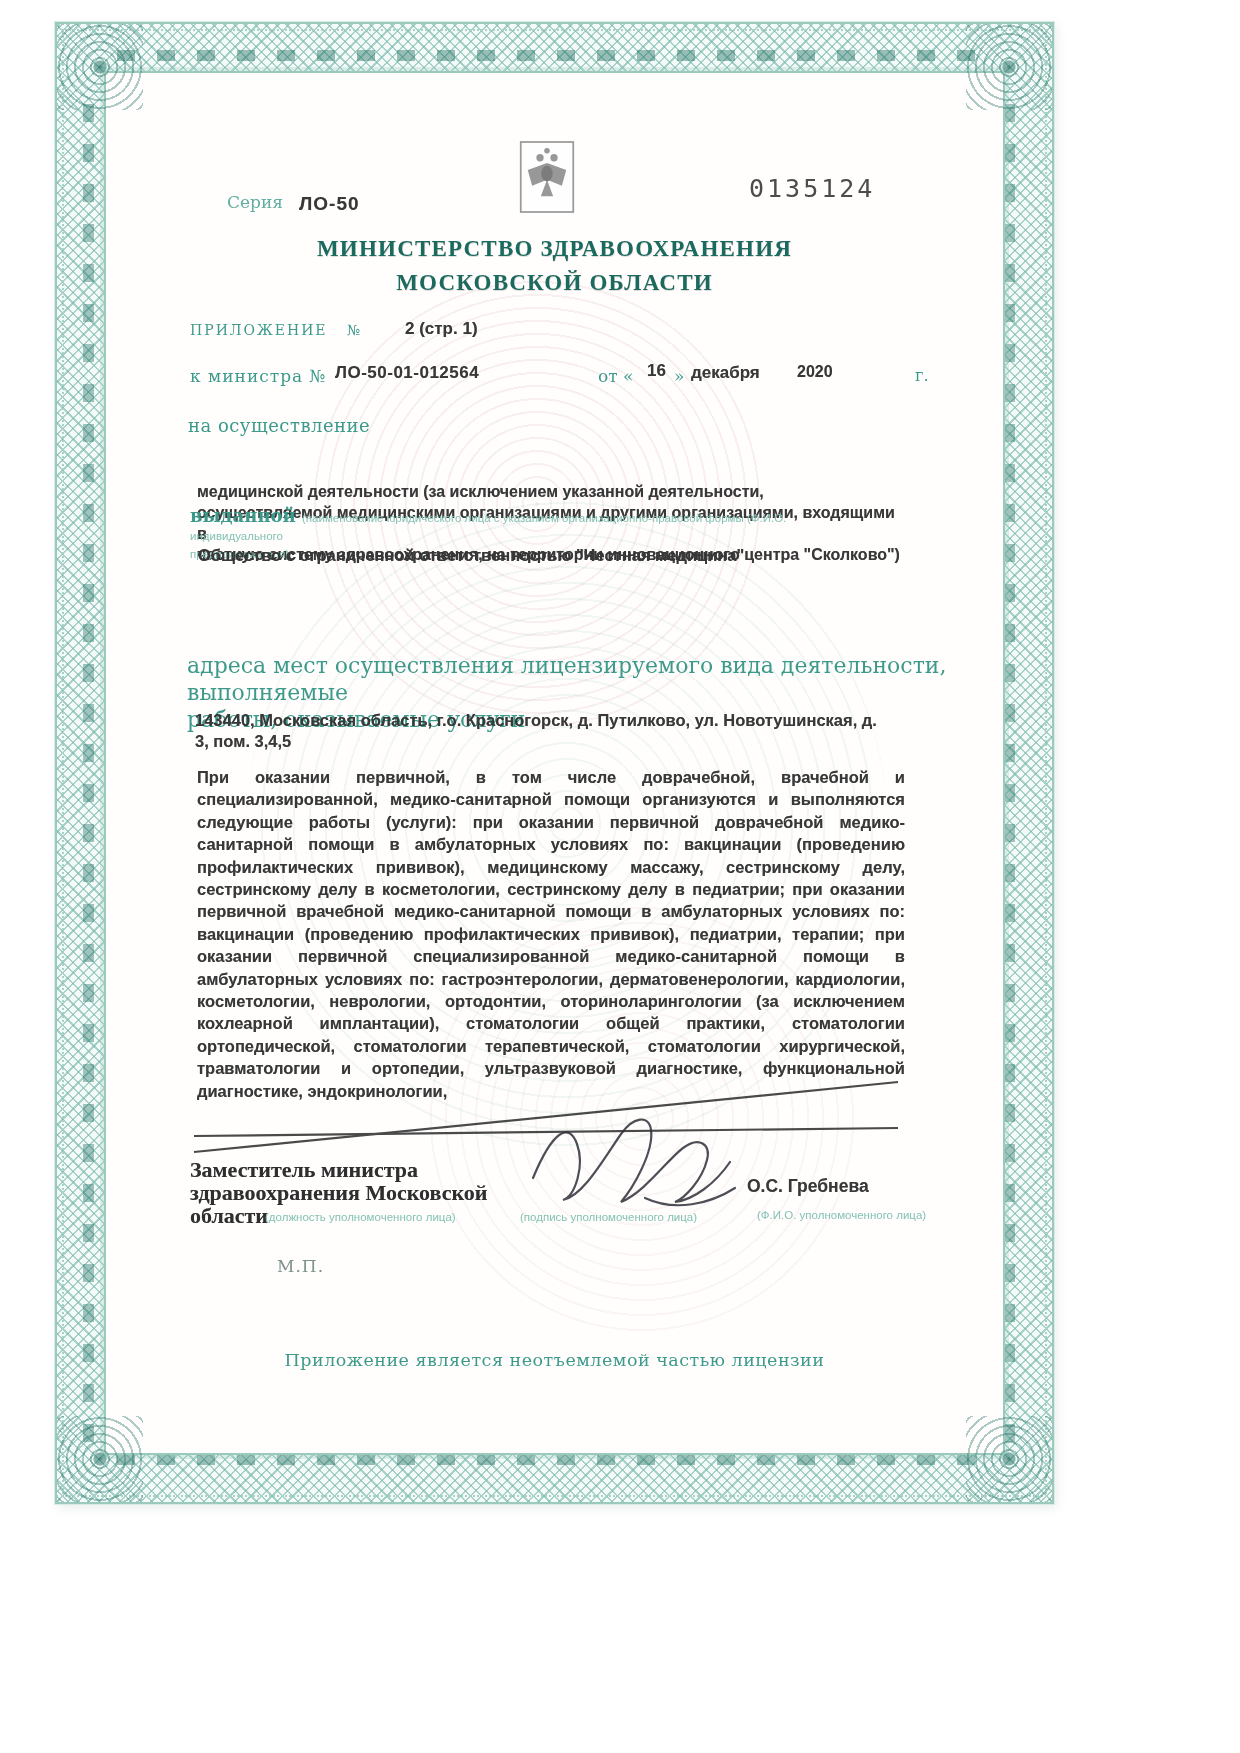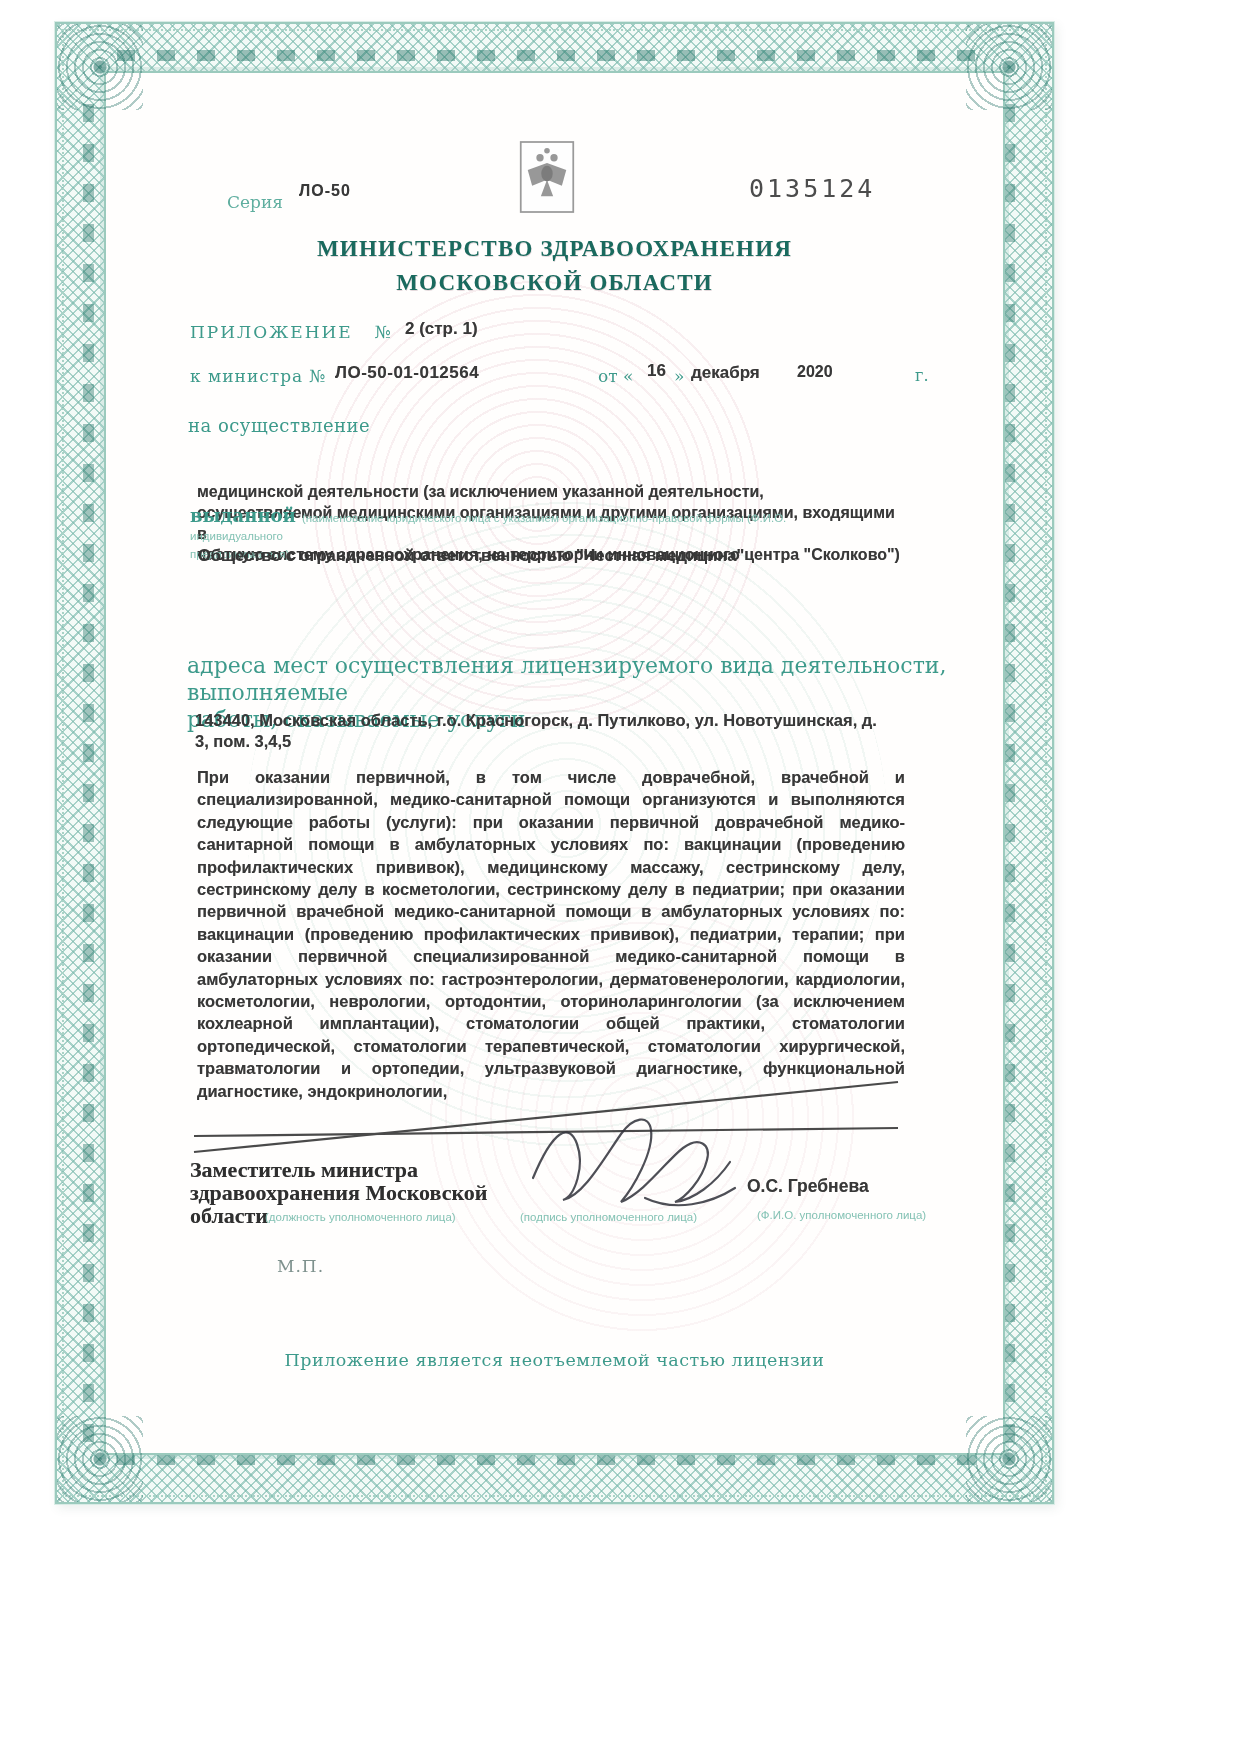--- a/index.html
+++ b/index.html
@@ -62,31 +62,31 @@
     background:repeating-radial-gradient(circle at center, rgba(201,130,150,0.08) 0 2px, rgba(201,130,150,0) 2px 15px);}
 
   
   .lbl{font-family:"DejaVu Serif",serif;color:#3d9a8b;}
   .small-note{color:#84c2b4;font-size:11.5px;line-height:15px;font-family:"Liberation Sans",sans-serif;}
   .val{font-weight:700;color:#383838;font-family:"Liberation Sans",sans-serif;
        text-shadow:0 0 0.4px rgba(0,0,0,0.35);}
   .pre{white-space:pre-line;}
 
   #series-label{left:170px;top:168px;font-size:17px;color:#5fae9f;}
-  #series-value{left:242px;top:158px;font-size:16px;letter-spacing:1px;}
+  #series-value{left:242px;top:169px;font-size:19px;letter-spacing:1px;}
   #form-number{left:692px;top:150px;font-family:"DejaVu Sans Mono",monospace;
                font-size:25px;letter-spacing:3px;color:#4c4c4c;}
   #emblem{left:462px;top:116px;}
 
   .ministry{left:0;width:100%;text-align:center;font-family:"Liberation Serif",serif;
             font-weight:700;font-size:23px;color:#1a6a5e;letter-spacing:1.2px;
             text-shadow:0.5px 0.5px 0 rgba(120,70,90,0.20);}
   #ministry1{top:212px;} #ministry2{top:246px;}
 
-  #appendix-label{left:133px;top:298px;font-size:17px;letter-spacing:2px;white-space:pre;}
+  #appendix-label{left:133px;top:298px;font-size:14px;letter-spacing:2px;white-space:pre;}
   #appendix-value{left:348px;top:295px;font-size:17px;}
 
   #license-label{left:133px;top:342px;font-size:17px;letter-spacing:1px;}
   #license-number{left:278px;top:339px;font-size:17px;letter-spacing:0.5px;}
   #date-prefix{left:541px;top:342px;font-size:17px;}
   #date-day{left:590px;top:337px;font-size:17px;}
   #date-quote{left:617px;top:342px;font-size:17px;}
   #date-month{left:634px;top:339px;font-size:17px;}
   #date-year{left:740px;top:339px;font-size:16px;}
   #date-suffix{left:858px;top:342px;font-size:16px;}

